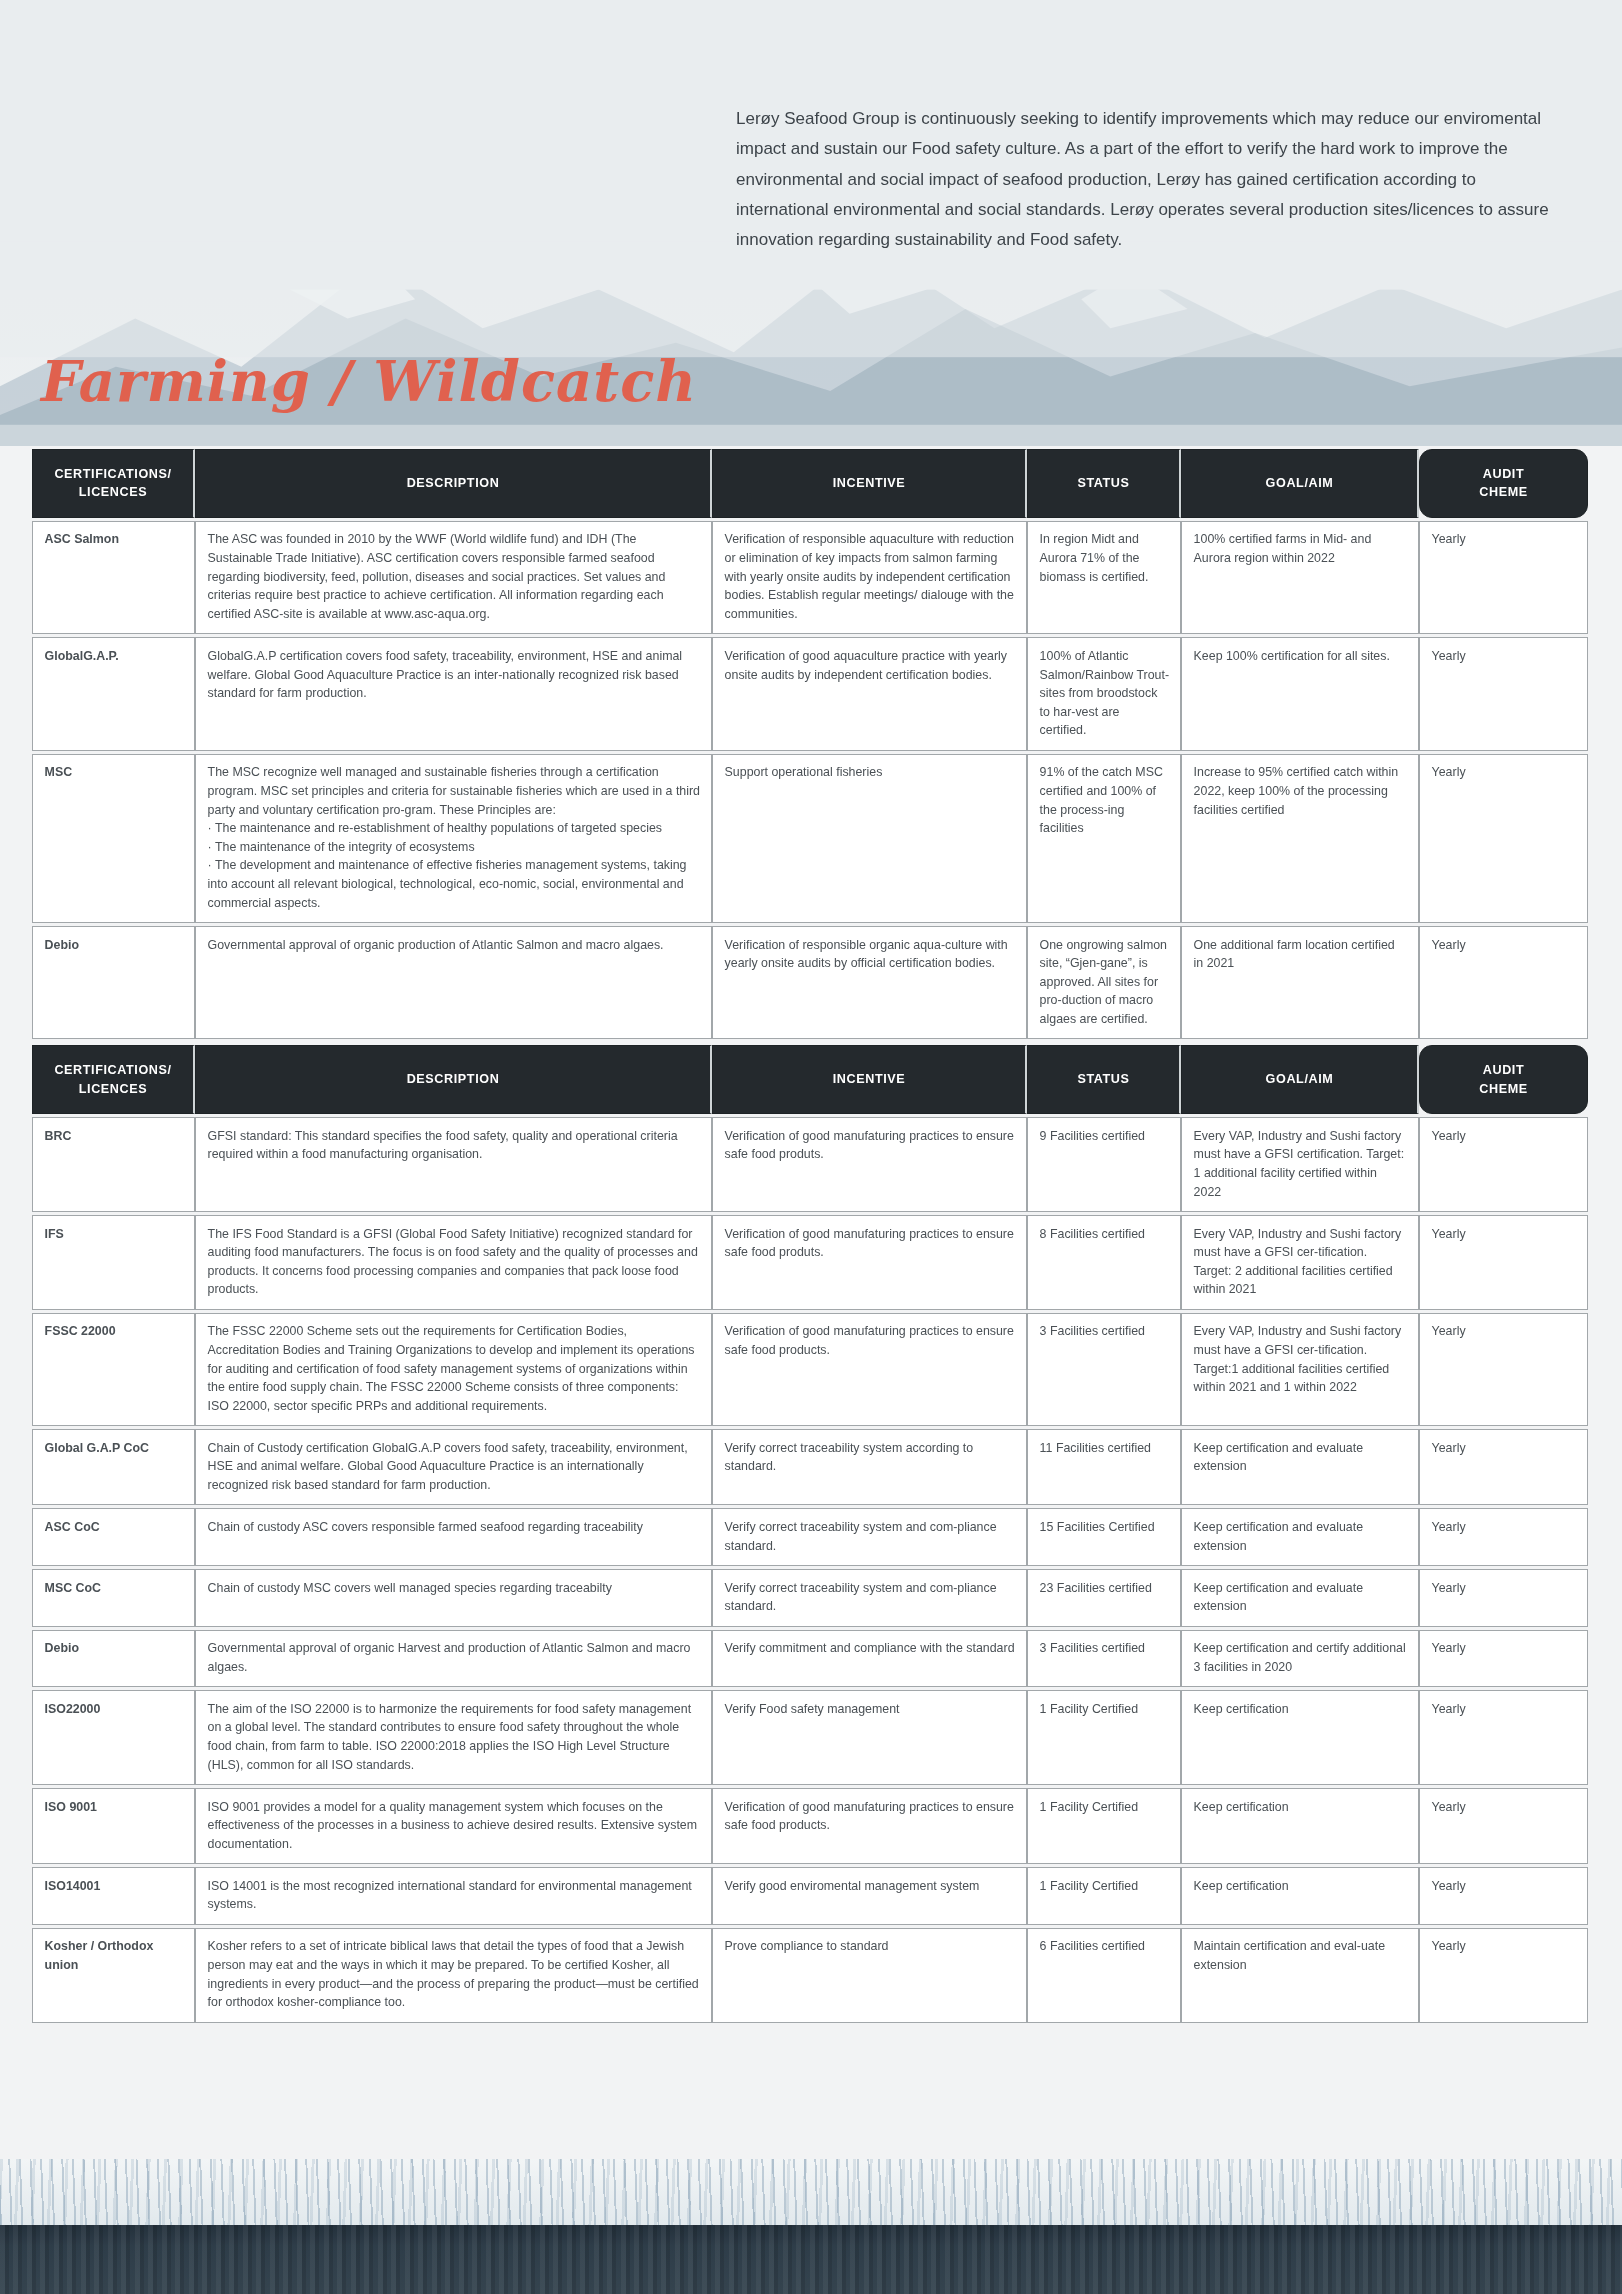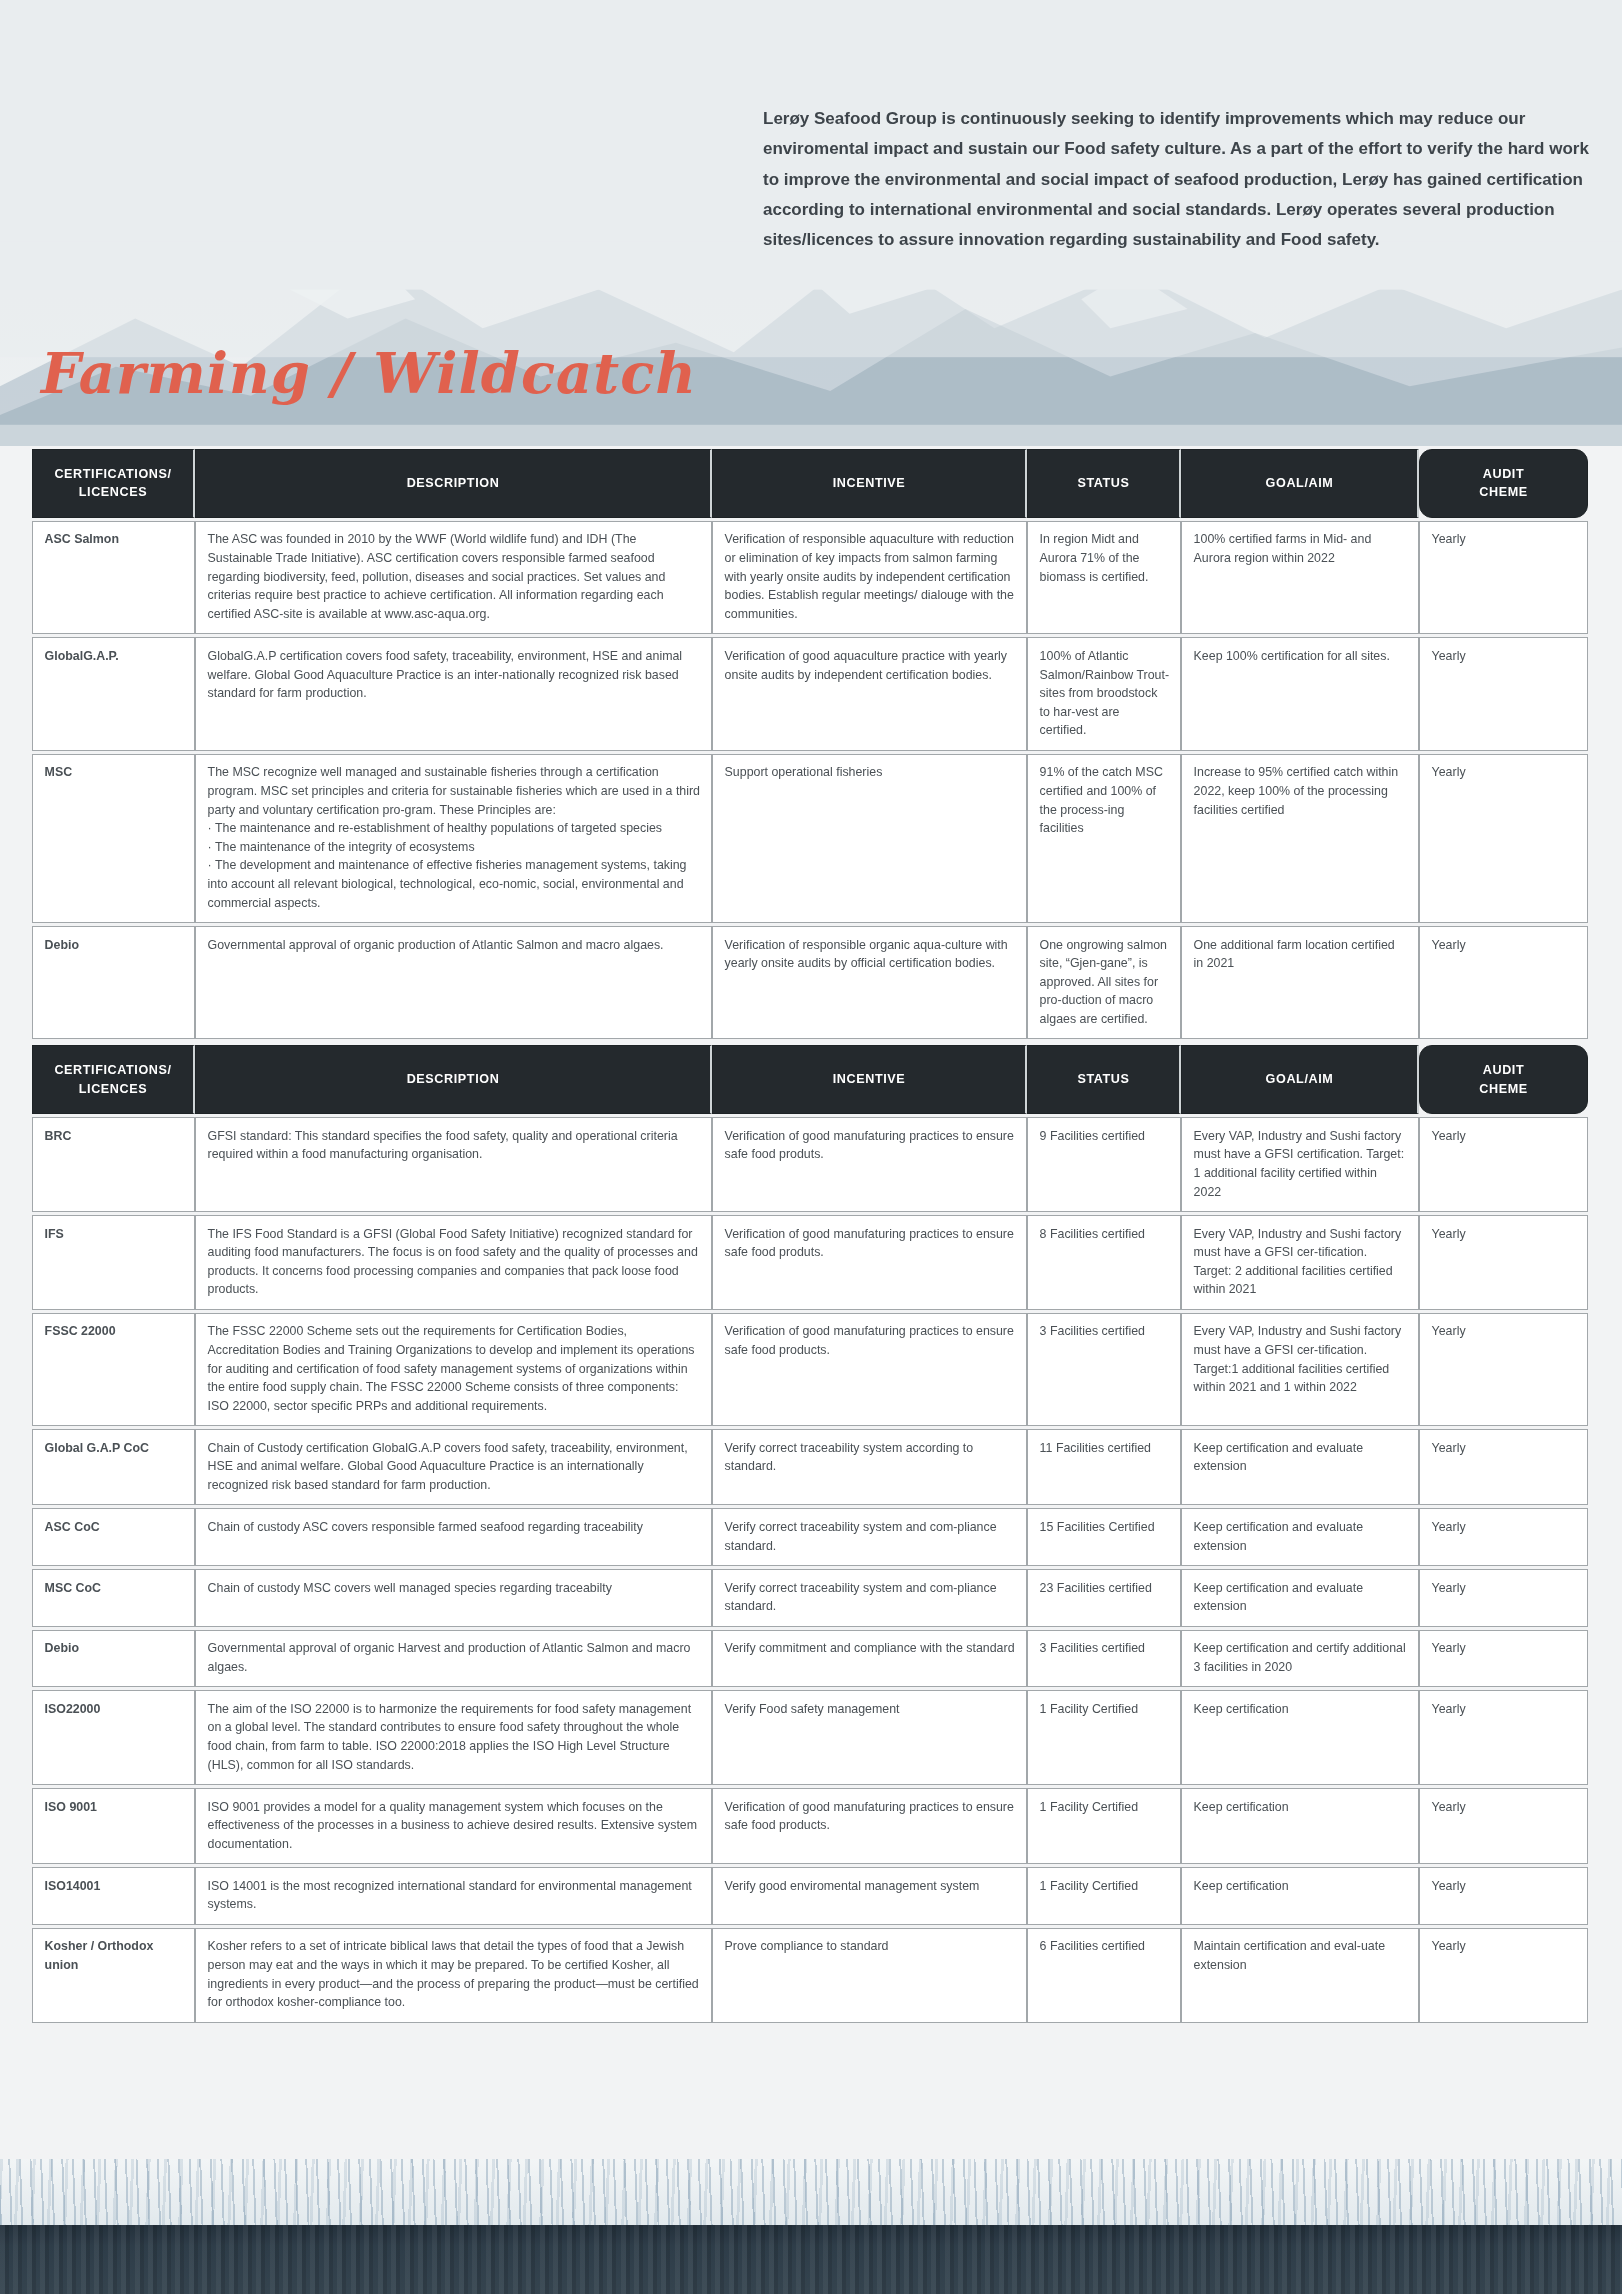--- a/index.html
+++ b/index.html
@@ -3,27 +3,27 @@
 <meta charset="utf-8">
 <style>
   html,body{margin:0;padding:0;background:#e9ecee;}
   .page{position:relative;width:1622px;height:2294px;background:#f2f3f4;overflow:hidden;
         font-family:"Liberation Sans",sans-serif;color:#42484d;}
 
   
   .hero{position:relative;width:1622px;height:446px;
         background:linear-gradient(180deg,#e3e7ea 0%,#e9edef 55%,#eef1f2 100%);}
   .hero svg{position:absolute;left:0;top:0;width:100%;height:100%;}
-  .intro{position:absolute;left:763px;top:104px;width:826px;margin:0;
-         font-size:17px;line-height:1.78;color:#3d444a;font-weight:bold;}
+  .intro{position:absolute;left:736px;top:104px;width:826px;margin:0;
+         font-size:17px;line-height:1.78;color:#3d444a;}
 
   
   .script-heading{margin:0;font-family:cursive,"DejaVu Serif",serif;
          font-style:italic;font-weight:700;color:#e0614e;letter-spacing:1px;}
-  .h-farming{position:absolute;left:41px;top:340px;font-size:56px;}
+  .h-farming{position:absolute;left:41px;top:348px;font-size:56px;}
   .h-vap{margin:39px 0 19.3px 7.7px;font-size:58px;line-height:1.1;}
 
   
   .tablewrap{padding:0 32px;}
   table.cert-table{width:1556px;border-collapse:separate;border-spacing:0 3.9px;table-layout:fixed;}
   table.cert-table thead th{
       background:#24292d;color:#ffffff;font-size:12.6px;font-weight:700;letter-spacing:0.6px;
       text-align:center;vertical-align:middle;padding:14.5px 5.8px;border:1px solid #1d2225;
       border-right:2.9px solid #cfd4d6;white-space:pre-line;line-height:1.5;}
   table.cert-table thead th:last-child{border-right:1px solid #1d2225;border-radius:13px;}

